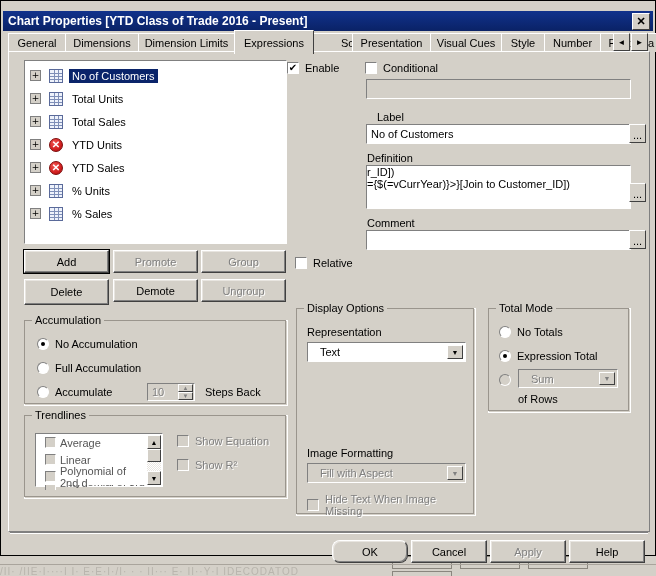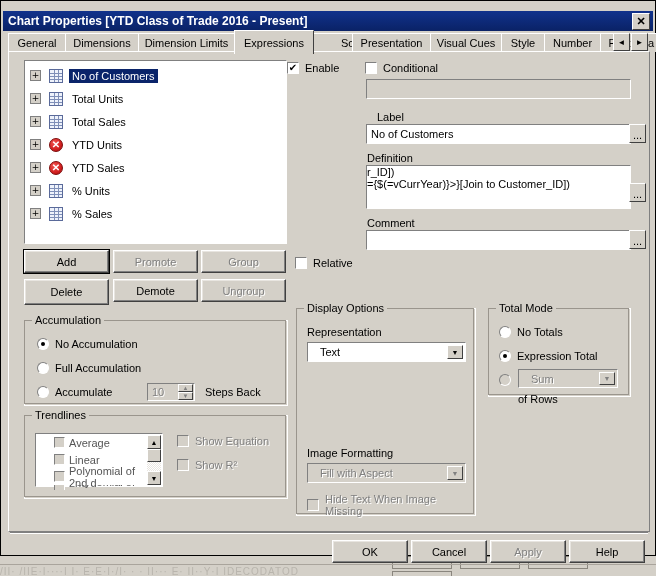--- a/index.html
+++ b/index.html
@@ -133,21 +133,21 @@
     border-right:1px solid #404040;border-bottom:1px solid #404040;
     display:flex;align-items:flex-end;justify-content:center;
     font-size:11px;line-height:9px;box-sizing:border-box;cursor:pointer;
     letter-spacing:0px;padding-bottom:2px;}
 
   .lbl{position:absolute;font-size:11px;}
   .lbl.dis{color:#808080;text-shadow:1px 1px 0 #fff;}
 
   
   #tl-list{position:absolute;left:10px;top:17px;width:128px;height:54px;background:#fff;}
-  .tl-row{display:flex;align-items:center;gap:4px;height:17px;padding-left:18px;
+  .tl-row{display:flex;align-items:center;gap:4px;height:17px;padding-left:9px;
     font-size:11px;color:#555;}
   .tl-row .cb{width:11px;height:11px;}
   #tl-scroll{position:absolute;right:1px;top:1px;width:14px;bottom:1px;background:#d4d0c8;}
   .sb-btn{width:14px;height:14px;background:#d4d0c8;
     border-top:1px solid #fff;border-left:1px solid #fff;
     border-right:1px solid #404040;border-bottom:1px solid #404040;
     display:flex;align-items:center;justify-content:center;font-size:7px;
     box-sizing:border-box;cursor:pointer;}
   #sb-thumb{width:14px;height:13px;background:#d4d0c8;
     border-top:1px solid #fff;border-left:1px solid #fff;
@@ -406,21 +406,21 @@
         <span class="ctext">Fill with Aspect</span>
         <span class="carrow">▼</span>
       </div>
 
       <div class="optrow dis" style="position:absolute;left:10px;top:184px;">
         <span class="cb disabled"></span>
         <span>Hide Text When Image Missing</span>
       </div>
     </div>
 
-    <div class="group" style="left:479px;top:256px;width:143px;height:89px;">
+    <div class="group" style="left:479px;top:256px;width:143px;height:105px;">
       <div class="gb-inner"></div>
       <div class="gb-title">Total Mode</div>
 
       <div class="optrow" style="position:absolute;left:10px;top:17px;">
         <span class="radio"></span>
         <span>No Totals</span>
       </div>
       <div class="optrow" style="position:absolute;left:10px;top:41px;">
         <span class="radio checked"></span>
         <span>Expression Total</span>
@@ -432,21 +432,21 @@
         <span class="ctext">Sum</span>
         <span class="carrow">▼</span>
       </div>
       <div class="lbl" style="left:29px;top:84px;">of Rows</div>
     </div>
 
   </div>
 
   <div id="sep-line"></div>
   <div id="dlgbtns">
-      <div class="btn" style="position: absolute; left: 331px; top: 539px; width: 76px; height: 23px;">
+      <div class="btn" style="position: absolute; left: 331px; top: 539px; width: 76px; height: 23px; border-radius: 8px;">
         <span>OK</span>
       </div>
       <div class="btn" style="position: absolute; left: 410px; top: 539px; width: 76px; height: 23px;">
         <span>Cancel</span>
       </div>
       <div class="btn disabled" style="position: absolute; left: 489px; top: 539px; width: 76px; height: 23px;">
         <span>Apply</span>
       </div>
       <div class="btn" style="position: absolute; left: 568px; top: 539px; width: 76px; height: 23px;">
         <span>Help</span>

